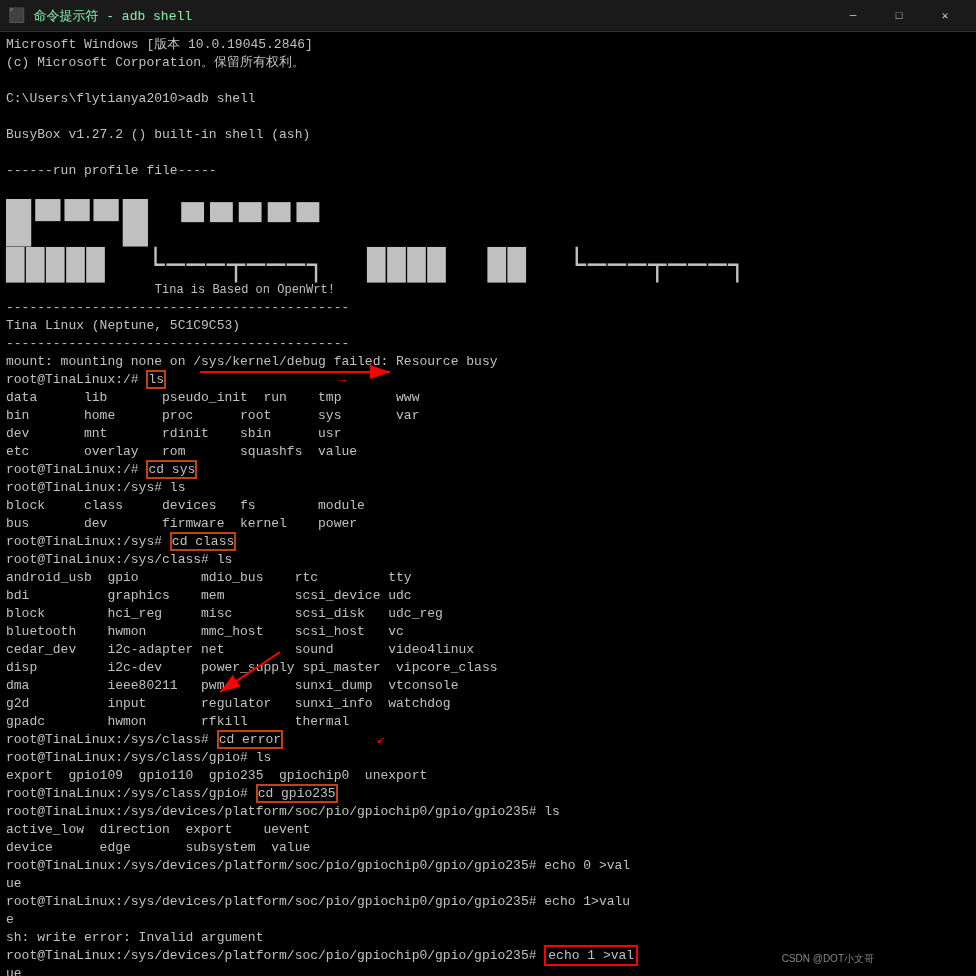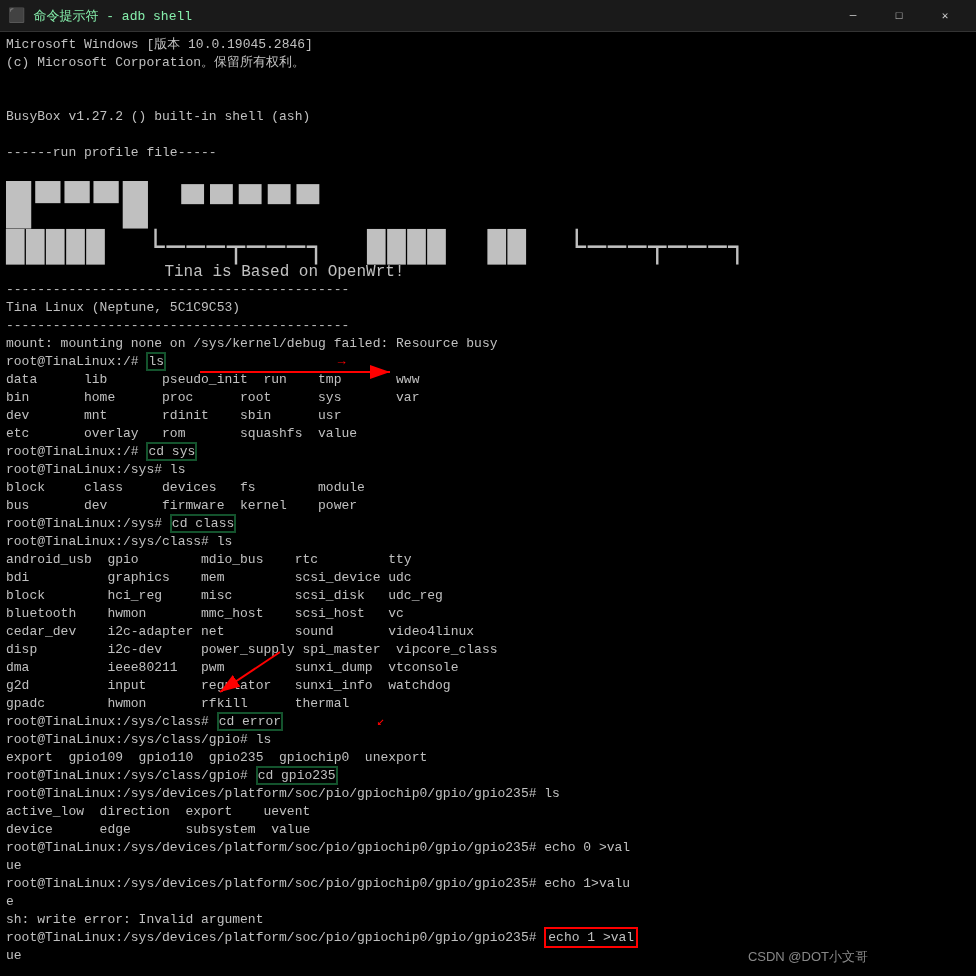--- a/index.html
+++ b/index.html
@@ -55,28 +55,28 @@
 
     .line {
       line-height: 18px;
       white-space: pre;
       color: #c0c0c0;
     }
 
     .csdn-watermark {
       position: absolute;
       bottom: 10px;
-      right: 16px;
+      right: 10px;
       color: #888;
-      font-size: 13px;
+      font-size: 10px;
       font-family: Arial, sans-serif;
     }
 
     .cmd-highlight {
-      border: 2px solid #14532d;
+      border: 2px solid #c2410c;
       display: inline;
     }
 
     svg.arrows {
       position: absolute;
       top: 0;
       left: 0;
       pointer-events: none;
     }
   </style>
@@ -91,37 +91,38 @@
     <div class="win-btn">□</div>
     <div class="win-btn close">✕</div>
   </div>
 </div>
 
 <div id="terminal">
 
   <div class="line">Microsoft Windows [版本 10.0.19045.2846]</div>
   <div class="line">(c) Microsoft Corporation。保留所有权利。</div>
   <div class="line">&nbsp;</div>
+  <div class="line">C:\Users\flytianya2010&gt;adb shell</div>
   <div class="line">&nbsp;</div>
   <div class="line">BusyBox v1.27.2 () built-in shell (ash)</div>
   <div class="line">&nbsp;</div>
   <div class="line">------run profile file-----</div>
   <div class="line">&nbsp;</div>
 
   <div style="color:#c0c0c0; line-height:22px; margin: 2px 0;">
     <div style="font-size:42px; font-weight:bold; font-family:'Courier New',monospace; letter-spacing:4px; line-height:46px;">
       <span style="font-size:42px;">█▀▀▀█</span> <span style="font-size:38px; letter-spacing:6px;">▀▀▀▀▀</span>
     </div>
   </div>
 
   <div style="color:#c0c0c0; font-family:'Courier New',monospace; font-size:13px; line-height:18px;">
 <pre style="color:#c0c0c0; background:transparent; border:none; margin:0; padding:0; font-size:30px; line-height:32px; letter-spacing:2px;">█████  └───┬───┐  ████  ██  └───┬───┐</pre>
   </div>
 
-  <div class="line" style="margin-left:120px; font-size:16px;">    Tina is Based on OpenWrt!</div>
+  <div class="line" style="margin-left:120px; font-size:12px;">    Tina is Based on OpenWrt!</div>
   <div class="line">--------------------------------------------</div>
   <div class="line">Tina Linux (Neptune, 5C1C9C53)</div>
   <div class="line">--------------------------------------------</div>
   <div class="line">mount: mounting none on /sys/kernel/debug failed: Resource busy</div>
 
   <div class="line">root@TinaLinux:/# <span class="cmd-highlight">ls</span> &nbsp;&nbsp;&nbsp;&nbsp;&nbsp;&nbsp;&nbsp;&nbsp;&nbsp;&nbsp;&nbsp;&nbsp;&nbsp;&nbsp;&nbsp;&nbsp;&nbsp;&nbsp;&nbsp;&nbsp;&nbsp;<span style="color:red;">→</span></div>
   <div class="line">data      lib       pseudo_init  run    tmp       www</div>
   <div class="line">bin       home      proc      root      sys       var</div>
   <div class="line">dev       mnt       rdinit    sbin      usr</div>
   <div class="line">etc       overlay   rom       squashfs  value</div>

